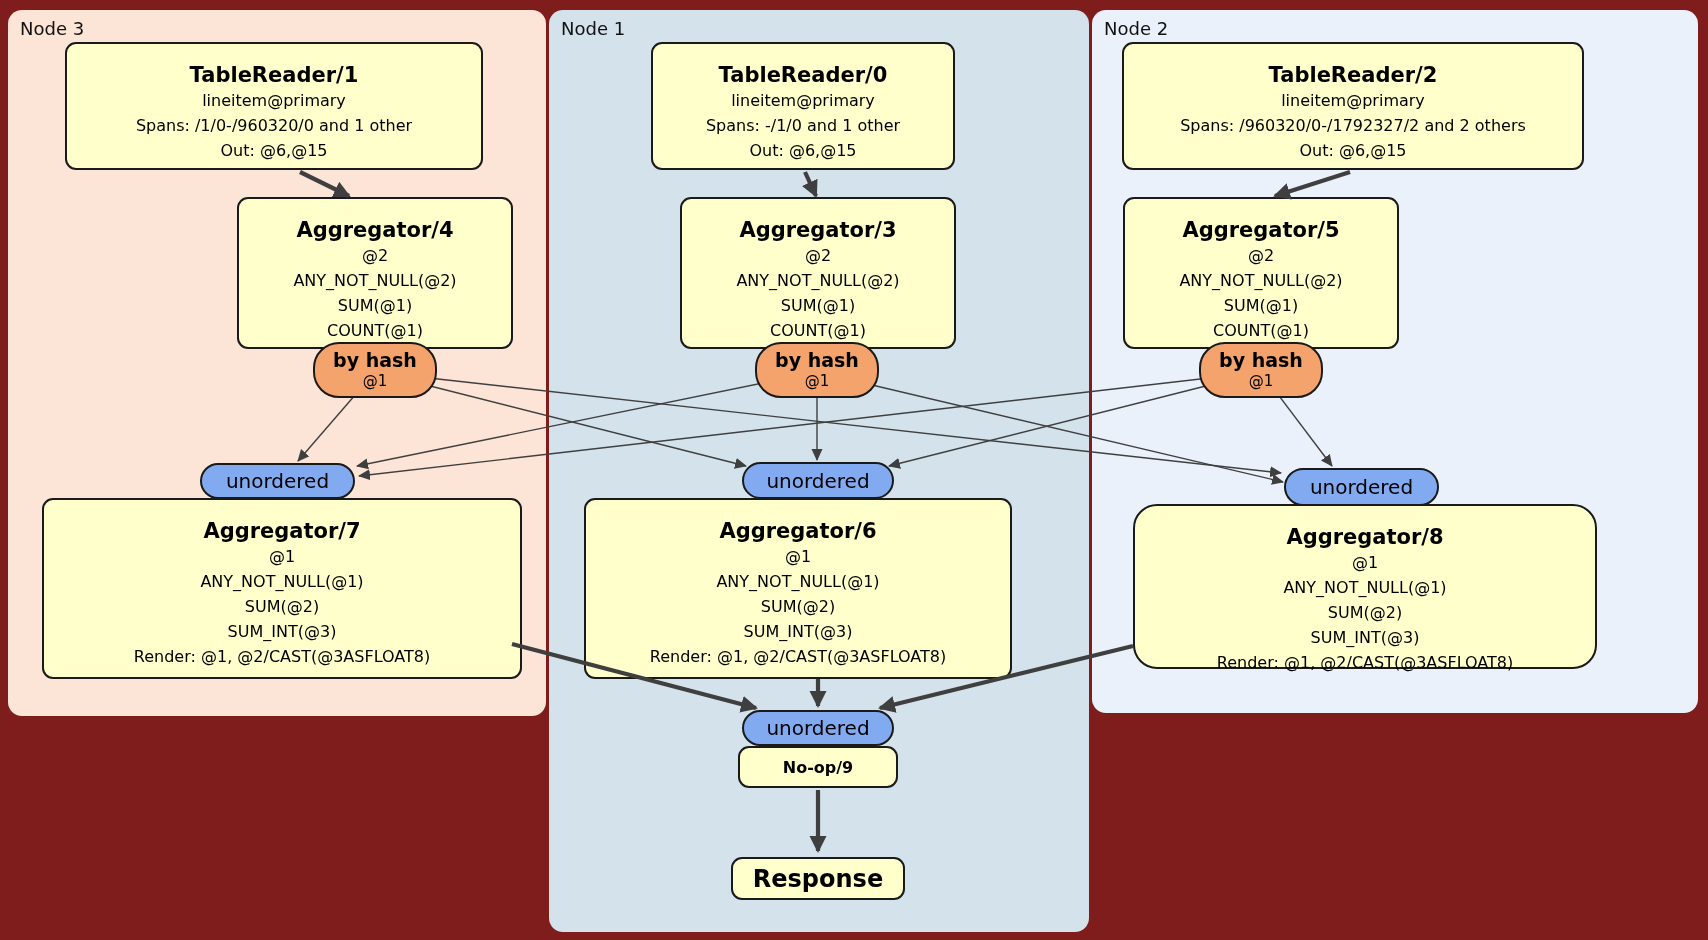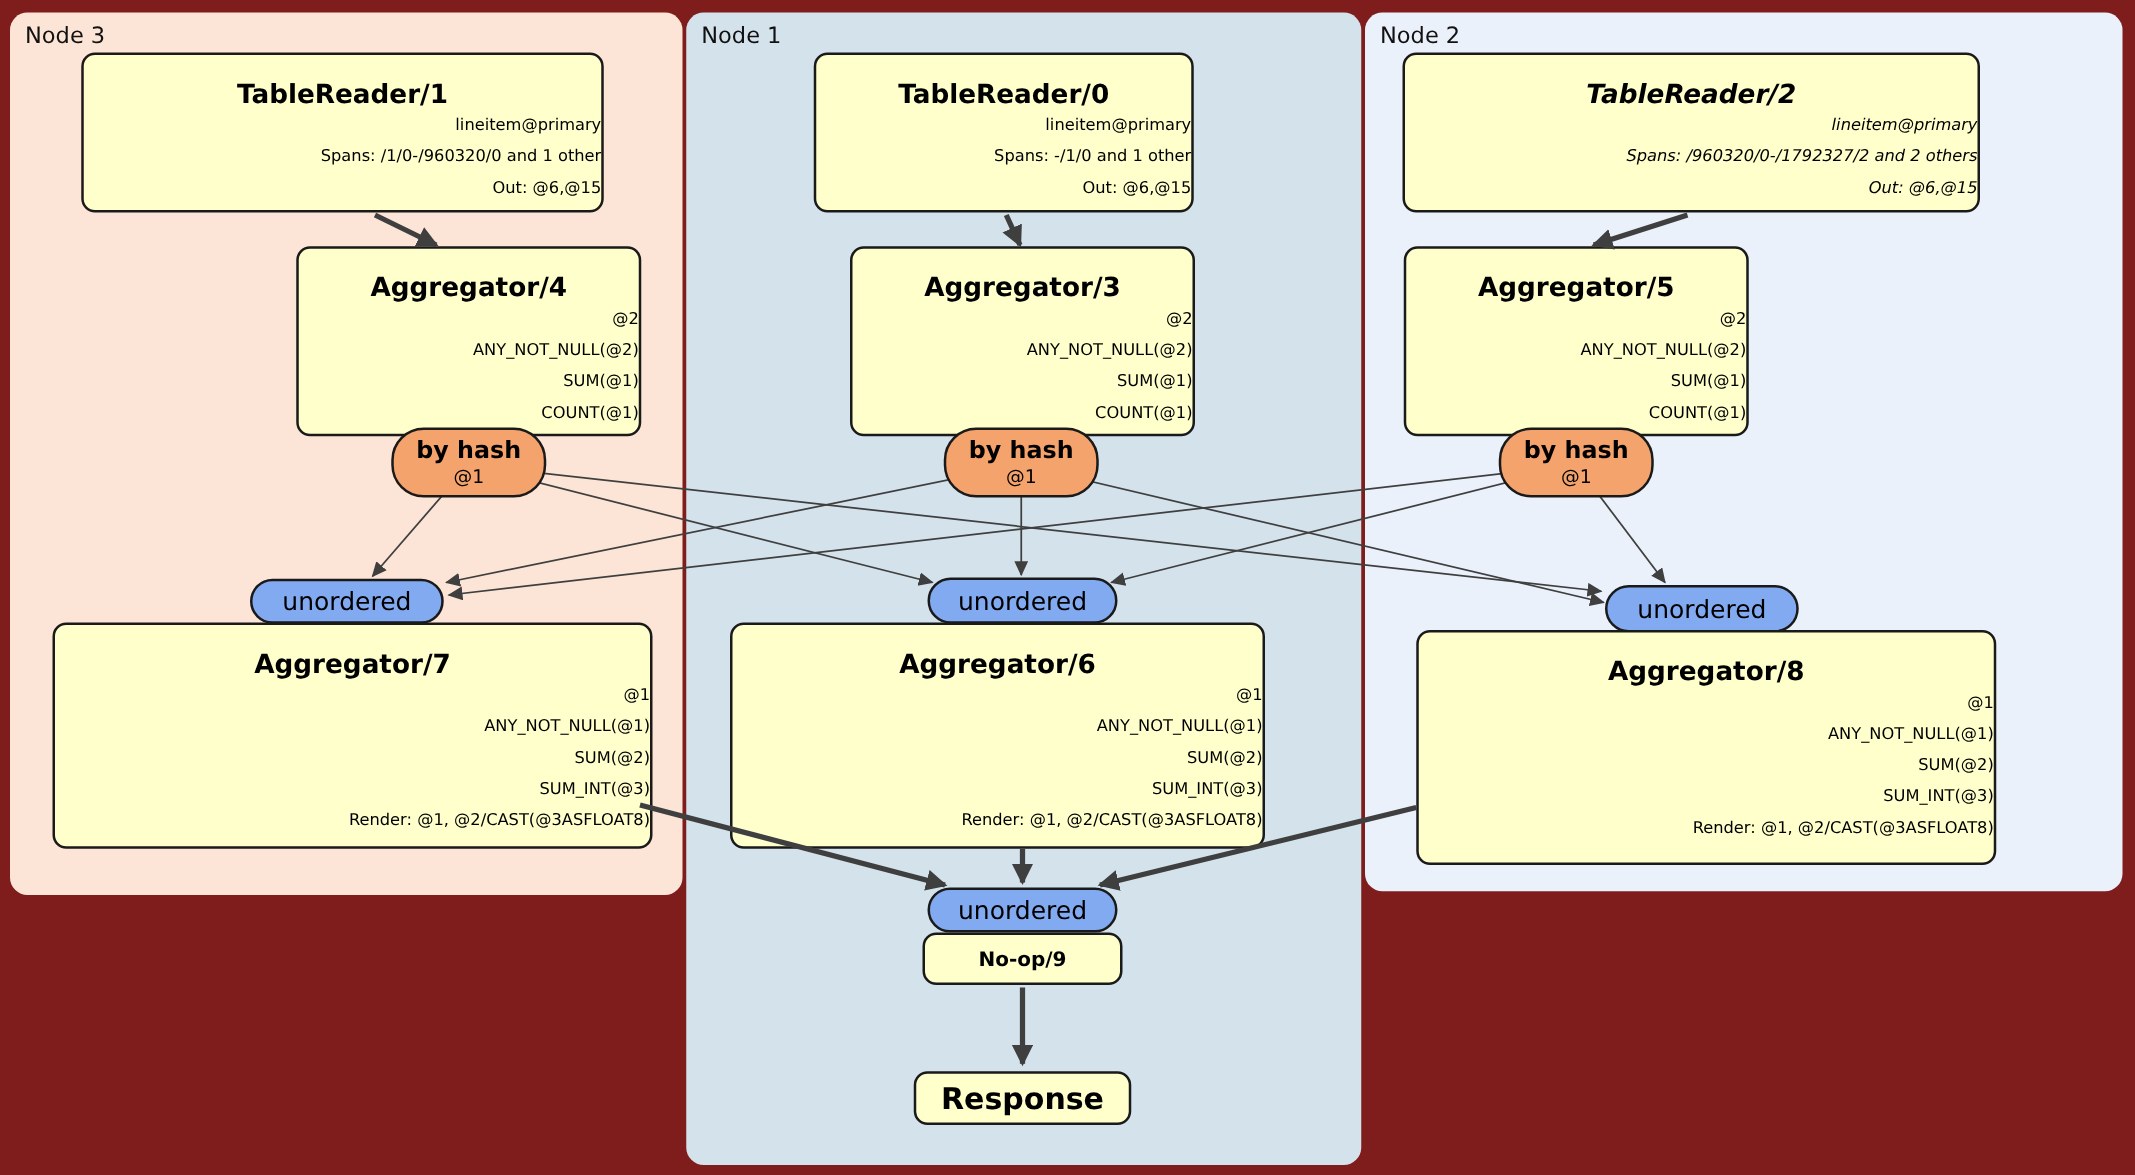--- a/index.html
+++ b/index.html
@@ -17,21 +17,21 @@
 
   svg.edges{position:absolute;left:0;top:0;z-index:1;}
   svg.edges-top{position:absolute;left:0;top:0;z-index:3;pointer-events:none;}
   .edge-thin{stroke:var(--edge-color);stroke-width:1.4px;}
   .edge-thick{stroke:var(--edge-color);stroke-width:4.2px;}
   .arrowhead{fill:var(--edge-color);}
 
   .proc{position:absolute;z-index:2;background:var(--box-bg);border:2px solid var(--border-color);
         border-radius:11px;text-align:center;padding-top:18px;color:#000;}
   .proc-title{font-size:21px;font-weight:bold;line-height:26px;white-space:nowrap;}
-  .proc-line{font-size:13px;line-height:25px;white-space:nowrap;text-align:right;}
+  .proc-line{font-size:16px;line-height:25px;white-space:nowrap;}
 
   .router{position:absolute;z-index:2;background:var(--router-bg);border:2px solid var(--border-color);
           border-radius:26px;text-align:center;color:#000;padding-top:5px;}
   .router-label{font-size:19px;font-weight:bold;line-height:23px;}
   .router-detail{font-size:15px;line-height:19px;}
 
   .stream{position:absolute;z-index:2;background:var(--stream-bg);border:2px solid var(--border-color);
           border-radius:19px;text-align:left;color:#000;font-size:20px;font-weight:normal;
           display:flex;align-items:center;justify-content:center;white-space:nowrap;}
 </style>
@@ -72,21 +72,21 @@
     <div class="proc-line">lineitem@primary</div>
     <div class="proc-line">Spans: /1/0-/960320/0 and 1 other</div>
     <div class="proc-line">Out: @6,@15</div>
   </div>
   <div class="proc" style="left:651px;top:42px;width:304px;height:128px;">
     <div class="proc-title">TableReader/0</div>
     <div class="proc-line">lineitem@primary</div>
     <div class="proc-line">Spans: -/1/0 and 1 other</div>
     <div class="proc-line">Out: @6,@15</div>
   </div>
-  <div class="proc" style="left:1122px;top:42px;width:462px;height:128px;font-style:italic;">
+  <div class="proc" style="left:1122px;top:42px;width:462px;height:128px;">
     <div class="proc-title">TableReader/2</div>
     <div class="proc-line">lineitem@primary</div>
     <div class="proc-line">Spans: /960320/0-/1792327/2 and 2 others</div>
     <div class="proc-line">Out: @6,@15</div>
   </div>
 
   <div class="proc" style="left:237px;top:197px;width:276px;height:152px;">
     <div class="proc-title">Aggregator/4</div>
     <div class="proc-line">@2</div>
     <div class="proc-line">ANY_NOT_NULL(@2)</div>
@@ -135,21 +135,21 @@
     <div class="proc-line">Render: @1, @2/CAST(@3ASFLOAT8)</div>
   </div>
   <div class="proc" style="left:584px;top:498px;width:428px;height:181px;">
     <div class="proc-title">Aggregator/6</div>
     <div class="proc-line">@1</div>
     <div class="proc-line">ANY_NOT_NULL(@1)</div>
     <div class="proc-line">SUM(@2)</div>
     <div class="proc-line">SUM_INT(@3)</div>
     <div class="proc-line">Render: @1, @2/CAST(@3ASFLOAT8)</div>
   </div>
-  <div class="proc" style="left:1133px;top:504px;width:464px;height:188px;">
+  <div class="proc" style="left:1133px;top:504px;width:464px;height:165px;border-radius:24px;">
     <div class="proc-title">Aggregator/8</div>
     <div class="proc-line">@1</div>
     <div class="proc-line">ANY_NOT_NULL(@1)</div>
     <div class="proc-line">SUM(@2)</div>
     <div class="proc-line">SUM_INT(@3)</div>
     <div class="proc-line">Render: @1, @2/CAST(@3ASFLOAT8)</div>
   </div>
 
   <div class="proc" style="left:738px;top:746px;width:160px;height:42px;padding-top:5px;">
     <div class="proc-title" style="font-size:16px;line-height:30px;">No-op/9</div>

